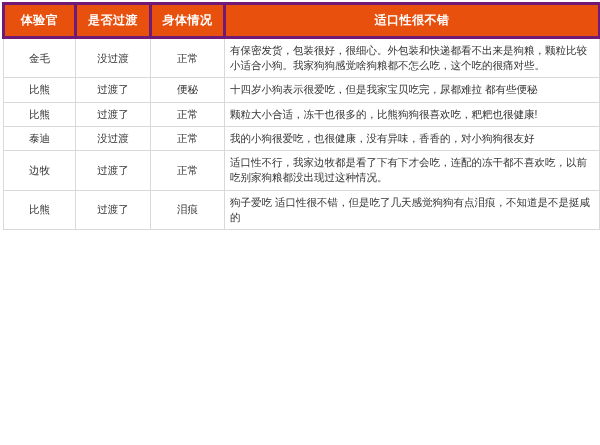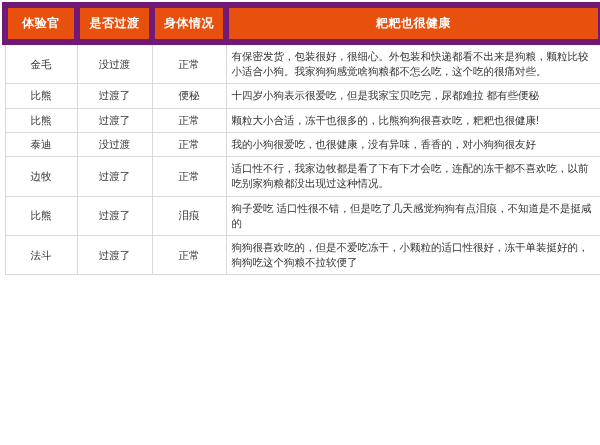--- a/index.html
+++ b/index.html
@@ -23,21 +23,21 @@
     width: 596px;
     table-layout: fixed;
   }
   table.review-table th {
     background: #E8500E;
     color: #ffffff;
     font-size: 12px;
     font-weight: bold;
     text-align: center;
     padding: 7px 2px;
-    border: 6px solid #701a75;
+    border: 3px solid #701a75;
     letter-spacing: 0.5px;
     white-space: nowrap;
   }
   table.review-table td {
     border: 1px solid #d9d9d9;
     font-size: 10.5px;
     color: #333333;
     padding: 4px 5px;
     vertical-align: middle;
     line-height: 1.45;
@@ -67,21 +67,21 @@
       <col class="w-name">
       <col class="w-trans">
       <col class="w-body">
       <col class="w-review">
     </colgroup>
     <thead>
       <tr>
         <th>体验官</th>
         <th>是否过渡</th>
         <th>身体情况</th>
-        <th>粑粑也很健康</th>
+        <th>适口性很不错</th>
       </tr>
     </thead>
     <tbody>
       <tr>
         <td class="c-name">金毛</td>
         <td class="c-trans">没过渡</td>
         <td class="c-body">正常</td>
         <td class="c-review">有保密发货，包装很好，很细心。外包装和快递都看不出来是狗粮，颗粒比较小适合小狗。我家狗狗感觉啥狗粮都不怎么吃，这个吃的很痛对些。</td>
       </tr>
       <tr>
@@ -107,21 +107,15 @@
         <td class="c-trans">过渡了</td>
         <td class="c-body">正常</td>
         <td class="c-review">适口性不行，我家边牧都是看了下有下才会吃，连配的冻干都不喜欢吃，以前吃别家狗粮都没出现过这种情况。</td>
       </tr>
       <tr>
         <td class="c-name">比熊</td>
         <td class="c-trans">过渡了</td>
         <td class="c-body">泪痕</td>
         <td class="c-review">狗子爱吃 适口性很不错，但是吃了几天感觉狗狗有点泪痕，不知道是不是挺咸的</td>
       </tr>
-      <tr>
-        <td class="c-name">法斗</td>
-        <td class="c-trans">过渡了</td>
-        <td class="c-body">正常</td>
-        <td class="c-review">狗狗很喜欢吃的，但是不爱吃冻干，小颗粒的适口性很好，冻干单装挺好的，狗狗吃这个狗粮不拉软便了</td>
-      </tr>
     </tbody>
   </table>
 </div>
 
 </body></html>

